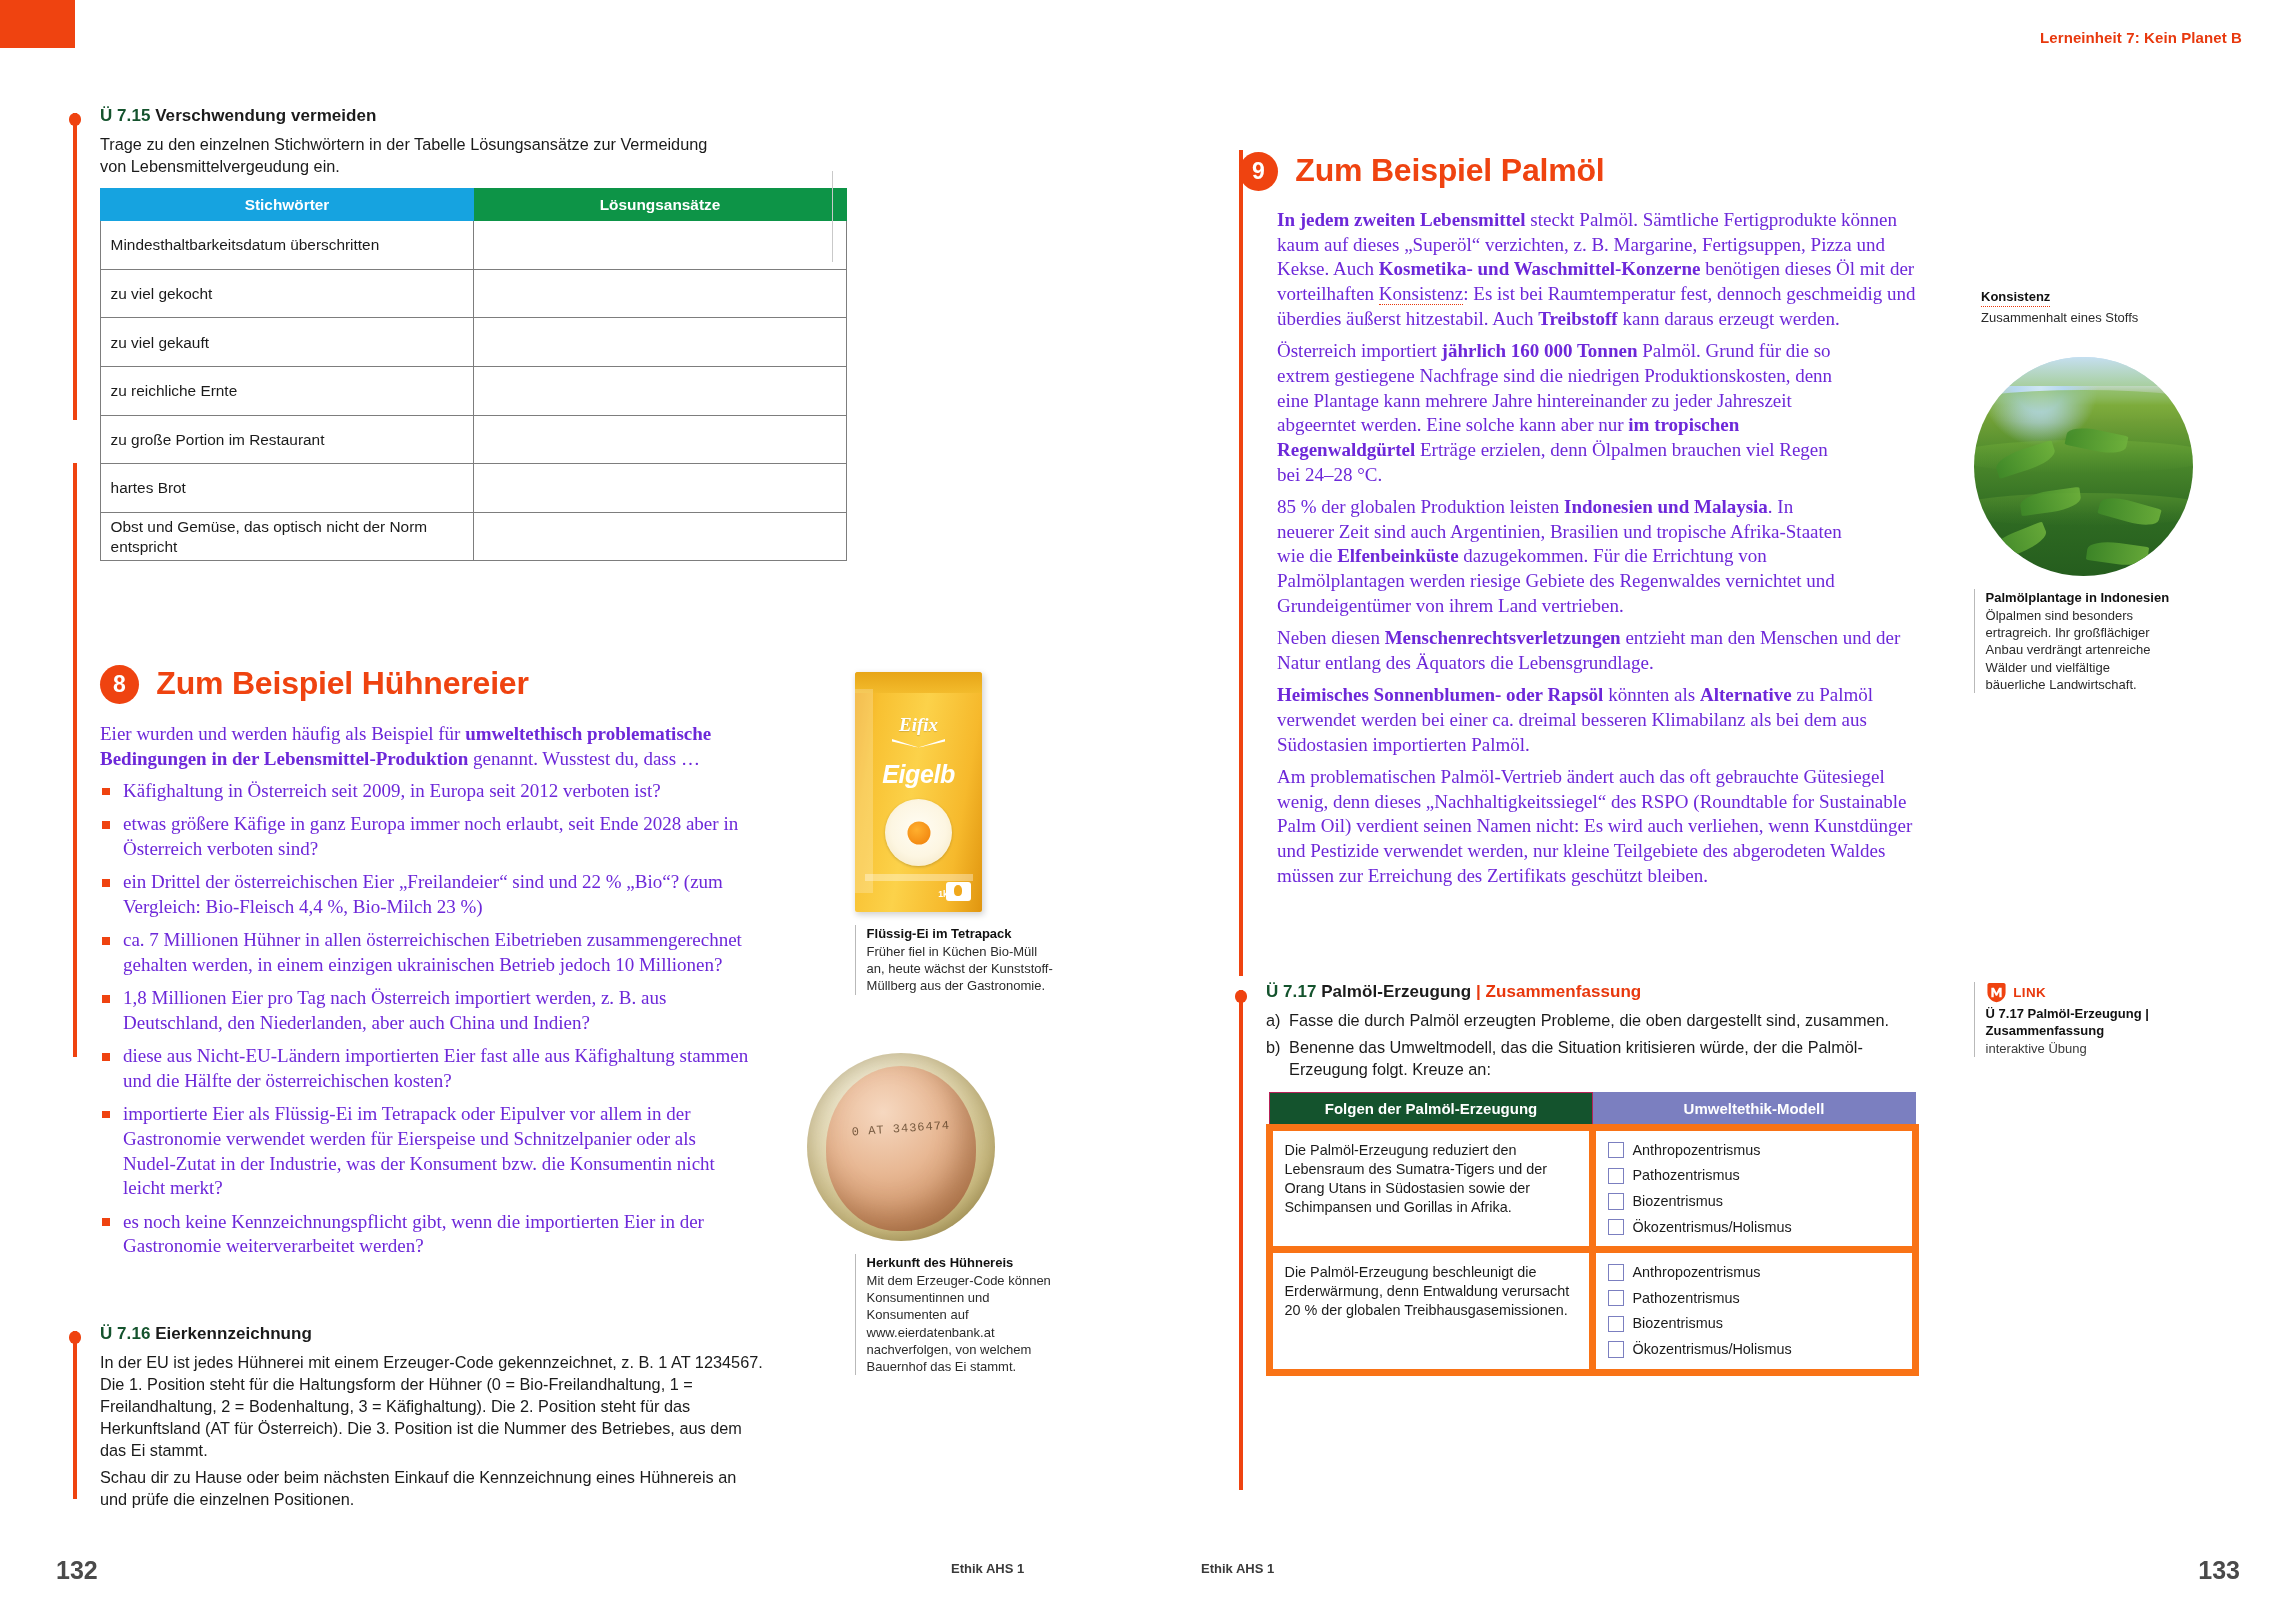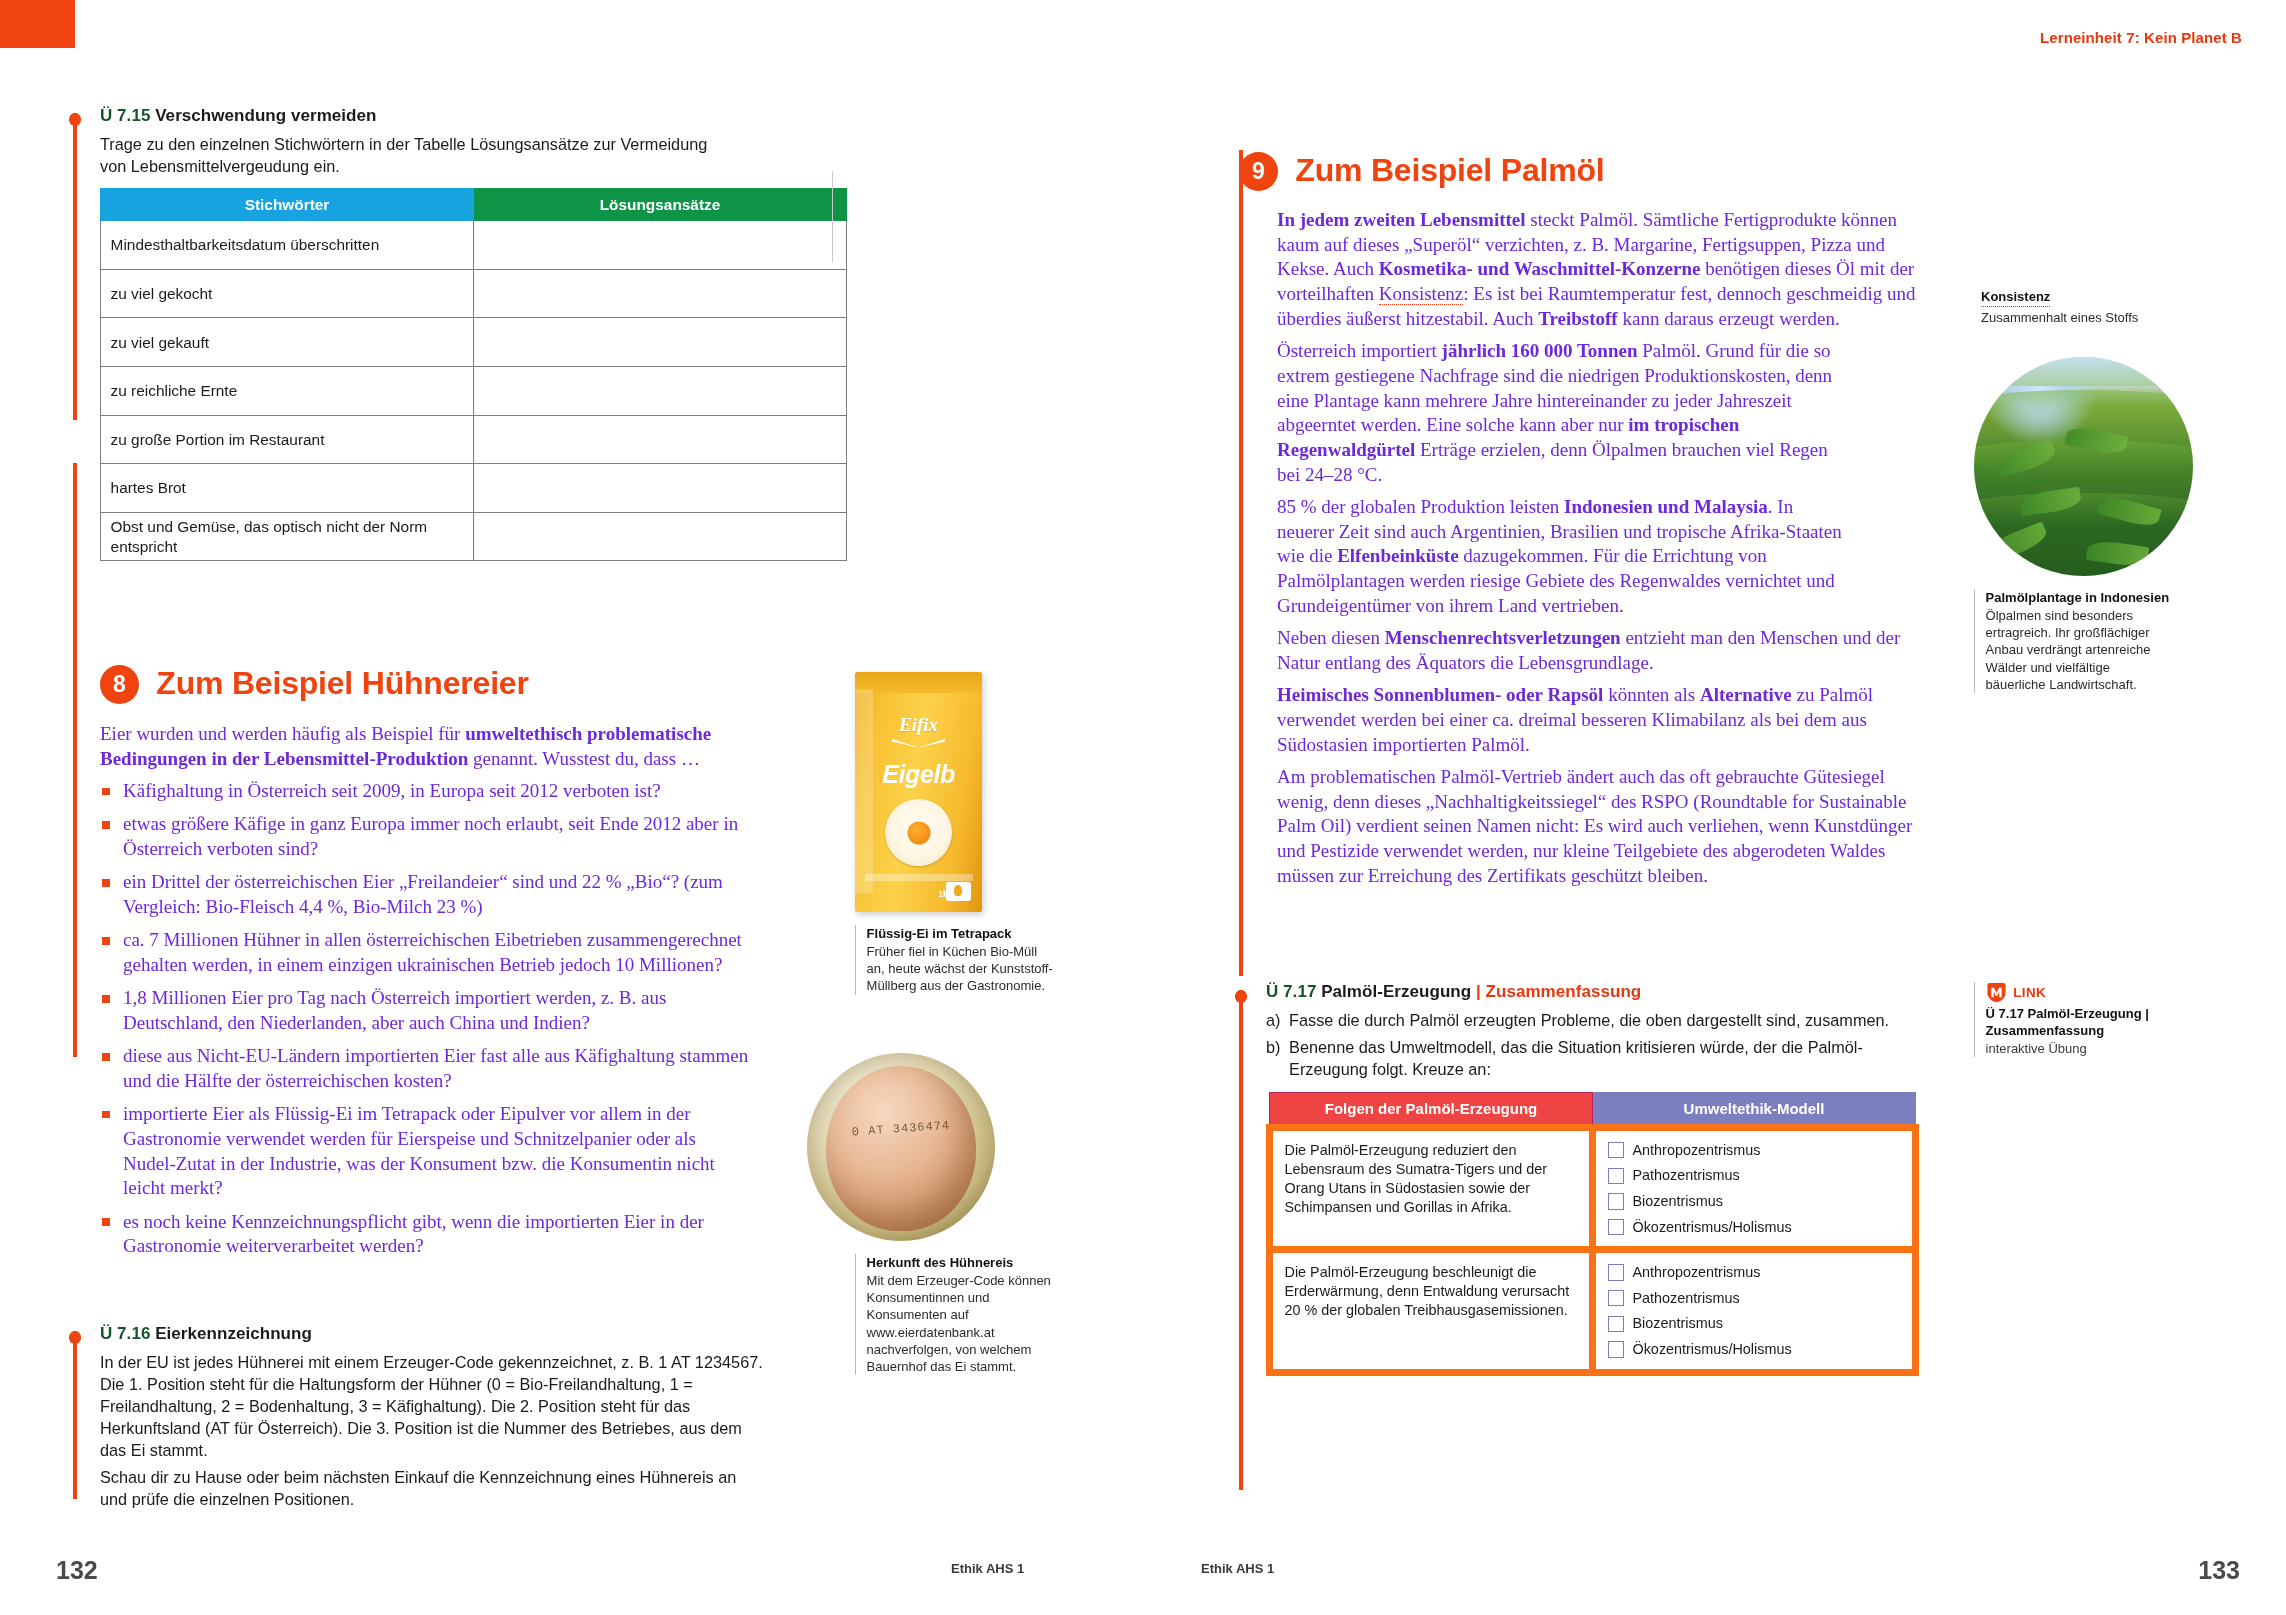--- a/index.html
+++ b/index.html
@@ -257,21 +257,21 @@
   .linkbox .lk-sub { display:block; color:#3a3a3a; }
 
   
   table.umwelt {
     border-collapse:collapse; width:653px; table-layout:fixed; margin-top:11.5px;
   }
   table.umwelt th {
     font-size:15px; font-weight:bold; color:#fff;
     height:31px; text-align:center; padding:0;
   }
-  th.h-magenta { background:#ef4444; border:1px solid #b62258; }
+  th.h-magenta { background:#14532d; border:1px solid #b62258; }
   th.h-violet  { background:#7b7fc0; border:1px solid #7b7fc0; }
   table.umwelt td {
     border:7px solid #f97316; vertical-align:top;
     font-size:14.4px; line-height:1.32; padding:9.6px 11.5px;
   }
   td.u1 { width:317px; }
   td.u2 { width:336px; }
   .chkrow { display:flex; align-items:center; gap:8.6px; margin-bottom:6.7px; }
   .chkbox {
     width:14.4px; height:14.4px; border:1.4px solid #7b7fc0; background:#fff;
@@ -348,21 +348,21 @@
         <h2>Zum Beispiel Hühnereier</h2>
       </div>
     </div>
 
     <div class="serif" style="position:absolute; left:100px; top:722px; width:653px;">
       <p>
         <span>Eier wurden und werden häufig als Beispiel für </span><b>umweltethisch problematische Bedingungen in der Lebensmittel-Produktion</b><span> genannt. Wusstest du, dass …</span>
       </p>
       <ul class="sq">
         <li>Käfighaltung in Österreich seit 2009, in Europa seit 2012 verboten ist?</li>
-        <li>etwas größere Käfige in ganz Europa immer noch erlaubt, seit Ende 2012 aber in Österreich verboten sind?</li>
+        <li>etwas größere Käfige in ganz Europa immer noch erlaubt, seit Ende 2028 aber in Österreich verboten sind?</li>
         <li>ein Drittel der österreichischen Eier „Freilandeier“ sind und 22 % „Bio“? (zum Vergleich: Bio-Fleisch 4,4 %, Bio-Milch 23 %)</li>
         <li>ca. 7 Millionen Hühner in allen österreichischen Eibetrieben zusammengerechnet gehalten werden, in einem einzigen ukrainischen Betrieb jedoch 10 Millionen?</li>
         <li>1,8 Millionen Eier pro Tag nach Österreich importiert werden, z. B. aus Deutschland, den Niederlanden, aber auch China und Indien?</li>
         <li>diese aus Nicht-EU-Ländern importierten Eier fast alle aus Käfighaltung stammen und die Hälfte der österreichischen kosten?</li>
         <li>importierte Eier als Flüssig-Ei im Tetrapack oder Eipulver vor allem in der Gastronomie verwendet werden für Eierspeise und Schnitzelpanier oder als Nudel-Zutat in der Industrie, was der Konsument bzw. die Konsumentin nicht leicht merkt?</li>
         <li>es noch keine Kennzeichnungspflicht gibt, wenn die importierten Eier in der Gastronomie weiterverarbeitet werden?</li>
       </ul>
     </div>
 
     <div class="rail" style="left:73px; top:1331px; height:168px;">

